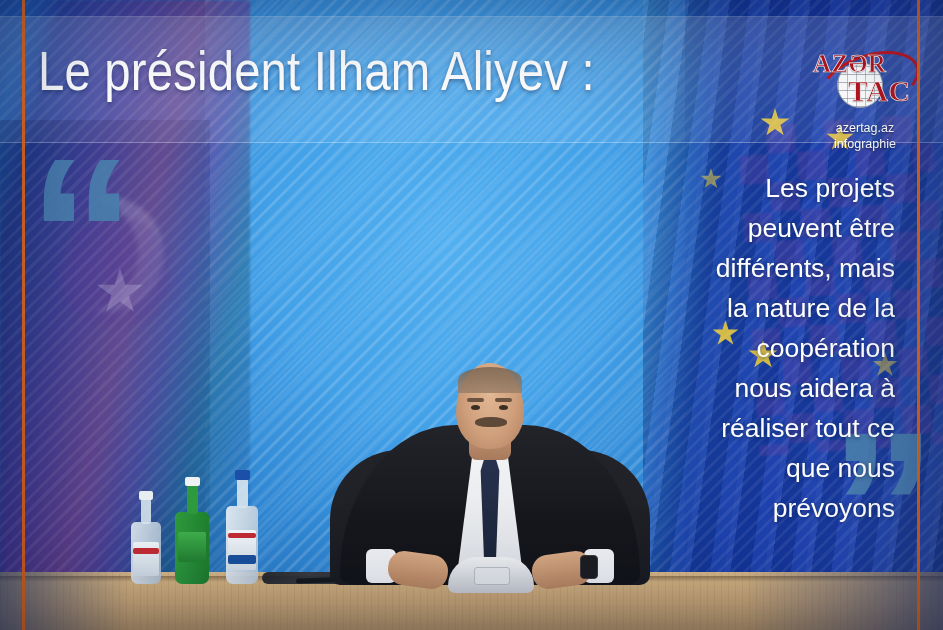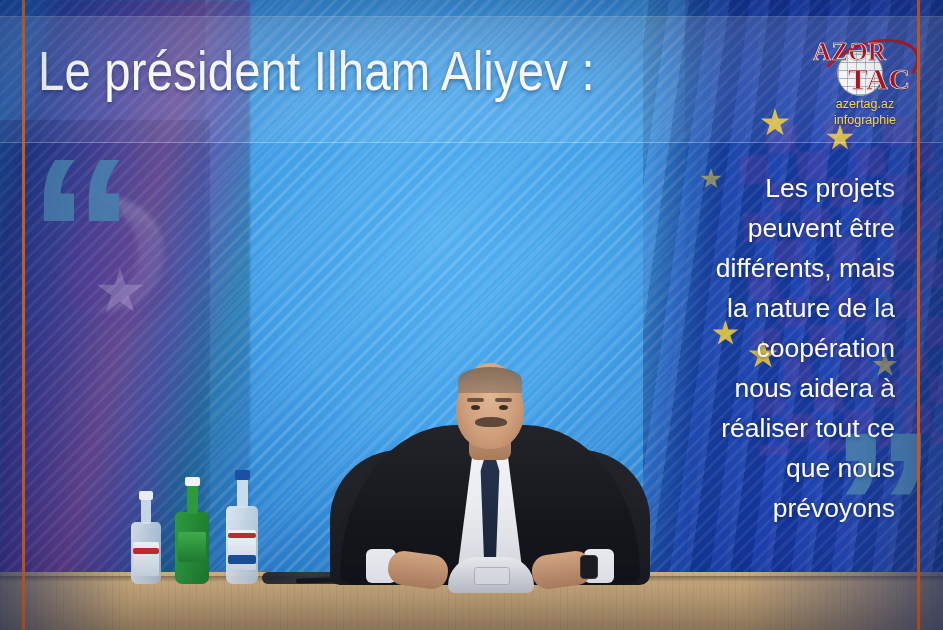--- a/index.html
+++ b/index.html
@@ -244,21 +244,21 @@
     color:#ffffff;
     letter-spacing:.2px;
     font-family:"Liberation Sans Narrow","Liberation Sans","DejaVu Sans Condensed",sans-serif;
     transform:scaleX(.86);transform-origin:left center;
     white-space:nowrap;
     text-shadow:0 2px 5px rgba(10,30,70,.45);
   }
 
   
   .logo{position:absolute;right:22px;top:34px;width:112px;text-align:center;}
-  .logo-mark{position:relative;width:108px;height:62px;margin:0 auto;}
+  .logo-mark{position:relative;width:108px;height:62px;margin:12px auto;}
   .logo-globe{
     position:absolute;left:26px;top:16px;width:46px;height:46px;border-radius:50%;
     background:#ffffff;border:1.6px solid #9aa1ac;
     box-sizing:border-box;
     background-image:
       repeating-linear-gradient(0deg, rgba(120,128,140,.55) 0 1px, rgba(0,0,0,0) 1px 8px),
       repeating-linear-gradient(90deg, rgba(120,128,140,.45) 0 1px, rgba(0,0,0,0) 1px 9px);
   }
   .logo-azer,.logo-tac{
     position:absolute;
@@ -272,21 +272,21 @@
   .logo-azer{left:2px;top:4px;font-size:25px;}
   .logo-tac{left:37px;top:28px;font-size:30px;}
   .logo-swoosh{
     position:absolute;left:8px;top:8px;width:96px;height:50px;
     border:3px solid #c2181f;
     border-radius:50%;
     transform:rotate(-18deg);
     border-left-color:transparent;border-bottom-color:transparent;
   }
   .logo-url,.logo-kind{
-    color:#fde047;font-size:12.5px;line-height:1.28;
+    color:#ffffff;font-size:12.5px;line-height:1.28;
     font-family:"Liberation Sans","DejaVu Sans",sans-serif;
     text-shadow:0 1px 2px rgba(0,0,0,.5);
   }
 
   
   .qmark{
     position:absolute;
     color:#4a7fae;
     font-family:"Liberation Sans","DejaVu Sans",sans-serif;
     font-weight:700;

